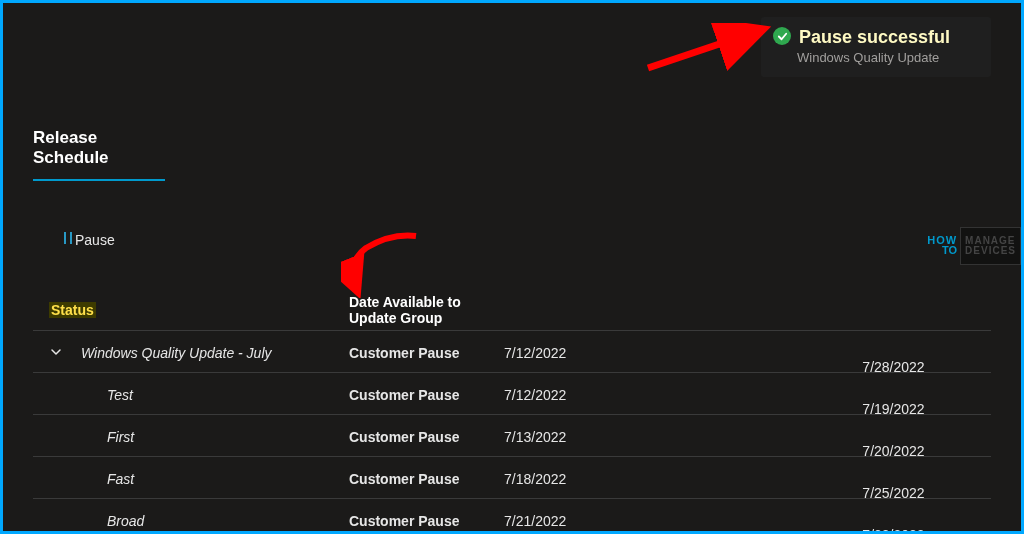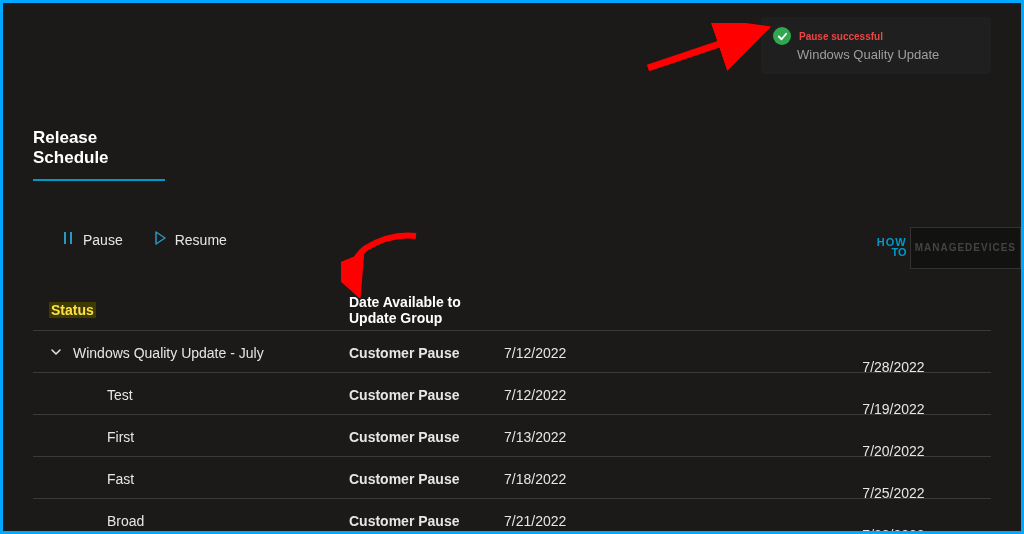--- a/index.html
+++ b/index.html
@@ -19,25 +19,24 @@
       position: absolute;
       top: 14px;
       right: 30px;
       background: #1f1f1f;
       padding: 10px 16px 12px 12px;
       border-radius: 3px;
       min-width: 230px;
     }
     .toast-header {
       display: flex;
-      align-items: center;
       gap: 8px;
       font-weight: 600;
-      font-size: 10px;
-      color: #ef4444;
+      font-size: 18px;
+      color: #fef9c3;
     }
     .toast-sub {
       margin-left: 24px;
       font-size: 13px;
       color: #a19f9d;
       margin-top: 2px;
     }
     .check-circle {
       width: 18px;
       height: 18px;
@@ -76,21 +75,21 @@
     
     .toolbar {
       display: flex;
       gap: 18px;
       margin: 45px 0 0 22px;
       align-items: center;
     }
     .tbtn {
       display: flex;
       align-items: center;
-      gap: 8px;
+      gap: 0;
       color: #e6e6e6;
       font-size: 14px;
       cursor: pointer;
       padding: 4px 6px;
     }
     .tbtn svg { stroke: #2899c5; }
 
     
     .tbl {
       margin-top: 36px;
@@ -116,21 +115,22 @@
       width: max-content;
     }
     .trow {
       height: 42px;
       font-size: 14px;
       color: #e6e6e6;
     }
     .trow .title-cell {
       display: flex;
       align-items: center;
-      gap: 10px;
+      gap: 18px;
+      font-style: italic;
     }
     .trow .title-child { padding-left: 58px; }
     .chev svg { stroke: #e6e6e6; }
     .trow .status-col { font-weight: 600; }
 
     .target-col { text-align: center; padding-left: 8px; margin-top: 28px; }
     .thead .target-head { text-align: right; padding-right: 4px; }
 
     
     .arrow1 {
@@ -161,23 +161,23 @@
       flex-direction: column;
       align-items: flex-end;
       justify-content: center;
       padding-right: 3px;
       line-height: 0.9;
     }
     .wm-how { font-size: 11px; font-weight: 900; letter-spacing: 1px; color: #0099cc; }
     .wm-to { font-size: 11px; font-weight: 900; color: #0099cc; }
     .wm-right {
       border: 1px solid #333;
-      padding: 15px 4px;
-      display: flex;
-      flex-direction: row;
+      padding: 8px 4px;
+      display: flex;
+      flex-direction: column;
       line-height: 1;
       background: rgba(0,0,0,0.3);
     }
     .wm-manage { font-size: 10px; font-weight: 900; letter-spacing: 1px; color: #444; }
     .wm-devices { font-size: 10px; font-weight: 900; letter-spacing: 1px; color: #444; }
   </style>
 </head>
 <body>
 
 <div class="toast">
@@ -227,28 +227,20 @@
   <div class="toolbar">
     <div class="tbtn">
       <span>
         <svg width="14" height="16" viewBox="0 0 14 16" fill="none">
             <line x1="4" y1="2" x2="4" y2="14" stroke-width="2"></line>
             <line x1="10" y1="2" x2="10" y2="14" stroke-width="2"></line>
           </svg>
       </span>
       <span>Pause</span>
     </div>
-    <div class="tbtn">
-      <span>
-        <svg width="14" height="16" viewBox="0 0 14 16" fill="none">
-            <path d="M3 2 L12 8 L3 14 Z" stroke-width="1.5" stroke-linejoin="round"></path>
-          </svg>
-      </span>
-      <span>Resume</span>
-    </div>
   </div>
 
   <div class="tbl">
     <div class="thead">
       <div><span class="status-hl">Status</span></div>
       <div>Date Available to Update Group</div>
     </div>
 
     <div class="trow">
       <div class="title-cell">

